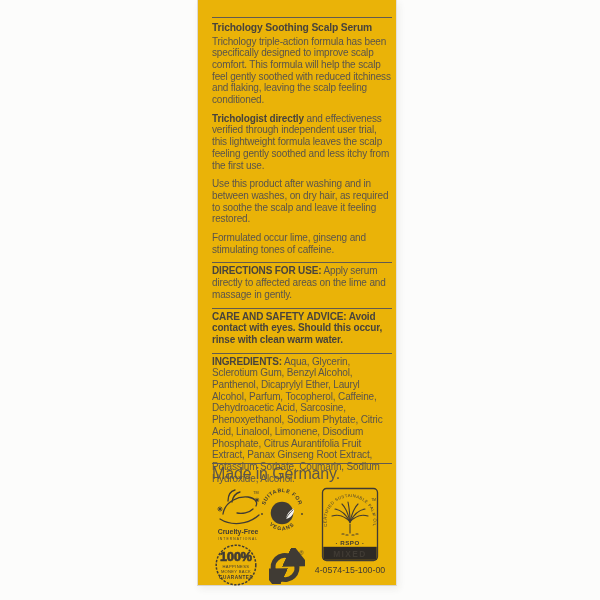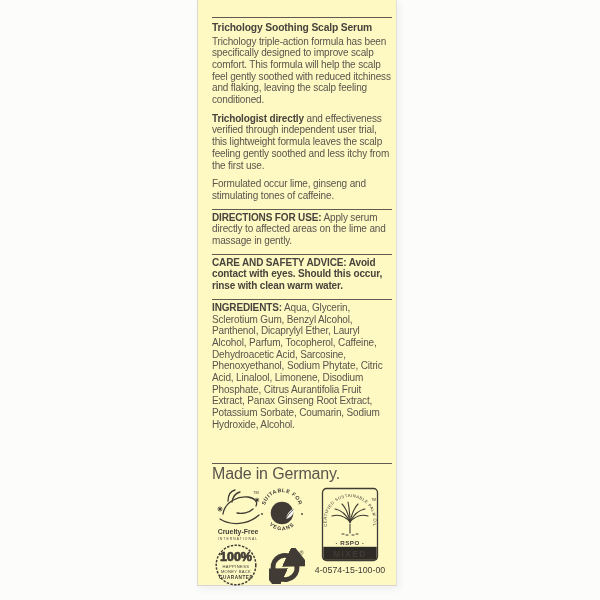--- a/index.html
+++ b/index.html
@@ -3,21 +3,21 @@
 <meta charset="utf-8">
 <style>
   html,body{margin:0;padding:0;}
   body{
     width:600px;height:600px;position:relative;overflow:hidden;
     background:#fcfcfb;
     font-family:"Liberation Sans", sans-serif;
   }
   .panel{
     position:absolute;left:197px;top:0;width:200px;height:586px;
-    background:#fef9c3;
+    background:#eab308;
     border-left:1px solid #ddd9d2;
     border-right:1px solid #e4e0da;
     border-bottom:1px solid #d8d4ce;
     box-shadow:2px 3px 7px rgba(60,55,48,.07);
     box-sizing:border-box;
   }
   .content{
     position:absolute;left:14px;top:0;width:180px;
     color:#5a544c;font-size:10px;line-height:11.7px;letter-spacing:-0.15px;
   }
@@ -39,20 +39,21 @@
 <div class="panel">
   <div class="content">
     <div class="rule top"></div>
 
     <h1 class="title">Trichology Soothing Scalp Serum</h1>
 
     <p>Trichology triple-action formula has been specifically designed to improve scalp comfort. This formula will help the scalp feel gently soothed with reduced itchiness and flaking, leaving the scalp feeling conditioned.</p>
 
     <p><strong>Trichologist directly</strong><span> and effectiveness verified through independent user trial, this lightweight formula leaves the scalp feeling gently soothed and less itchy from the first use.</span></p>
 
+    <p>Use this product after washing and in between washes, on dry hair, as required to soothe the scalp and leave it feeling restored.</p>
 
     <p>Formulated occur lime, ginseng and stimulating tones of caffeine.</p>
 
     <div class="rule"></div>
 
     <p><strong>DIRECTIONS FOR USE:</strong><span> Apply serum directly to affected areas on the lime and massage in gently.</span></p>
 
     <div class="rule"></div>
 
     <p class="bold">CARE AND SAFETY ADVICE: Avoid contact with eyes. Should this occur, rinse with clean warm water.</p>

